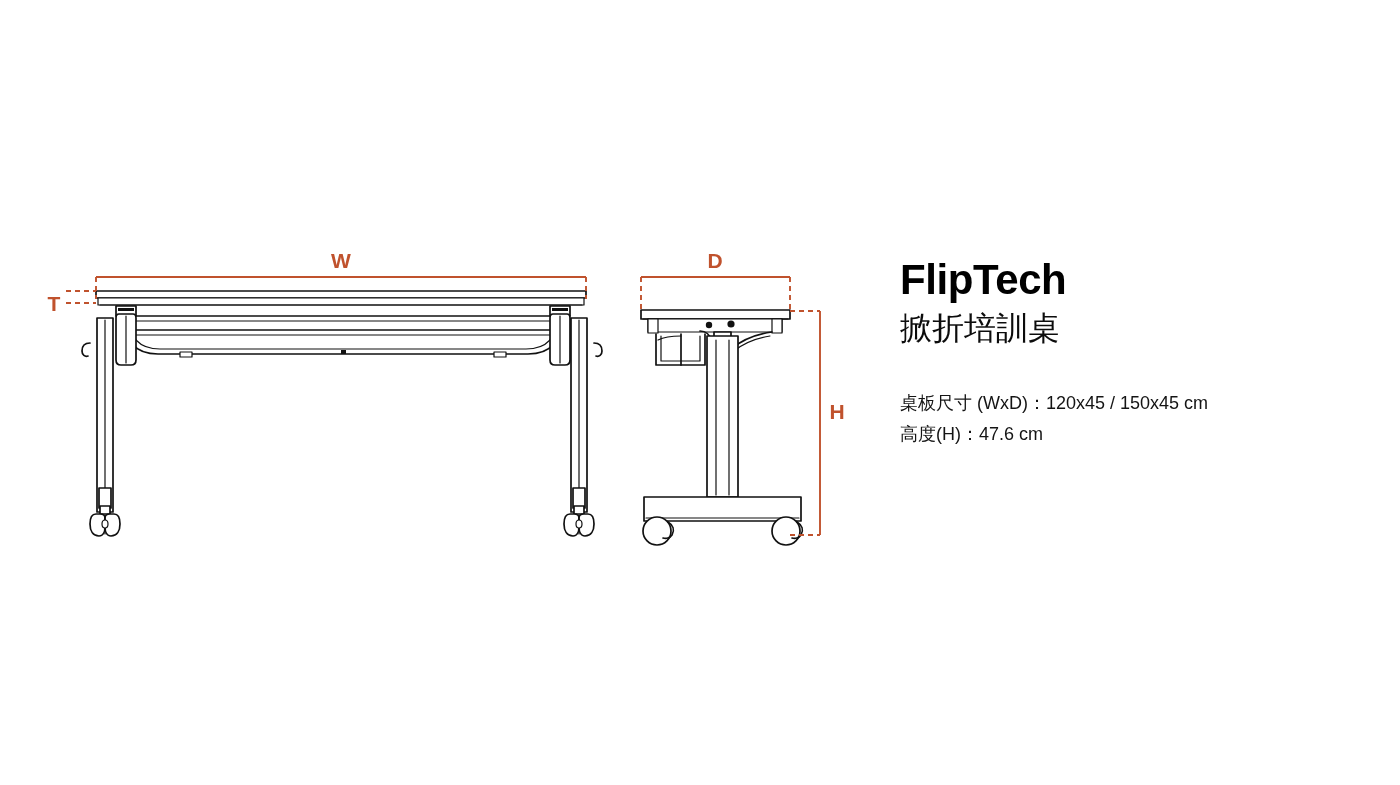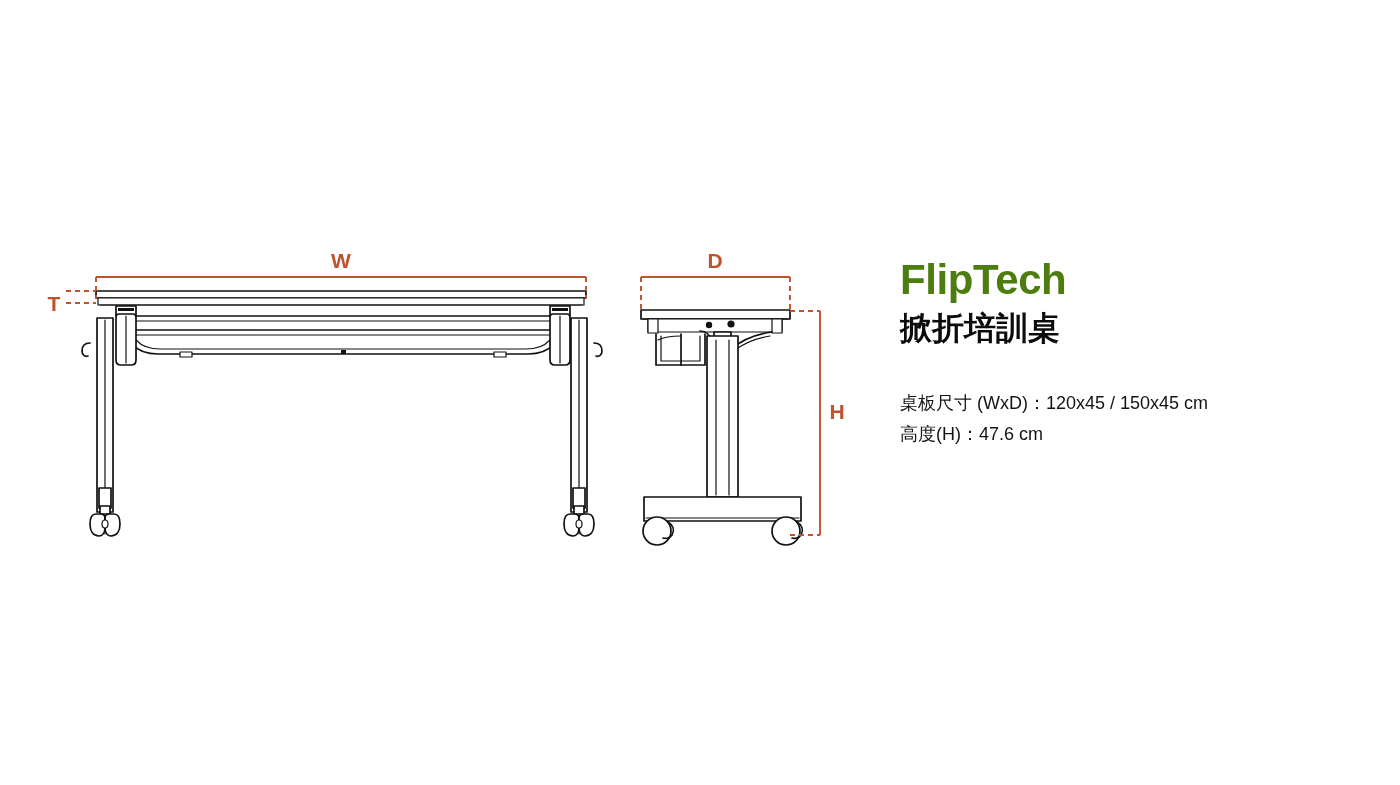--- a/index.html
+++ b/index.html
@@ -32,25 +32,25 @@
     left: 900px;
     top: 258px;
     width: 470px;
   }
   .product-title {
     font-size: 42px;
     font-weight: 700;
     letter-spacing: -0.4px;
     line-height: 1.06;
     margin: 0;
-    color: #4d7c0f;
+    color: #000000;
   }
   .product-subtitle {
     font-size: 32px;
-    font-weight: 700;
+    font-weight: 400;
     line-height: 1.12;
     margin: 8px 0 12px 0;
     color: #0c0c0c;
   }
   .spec-list {
     list-style: none;
     margin: 42px 0 0 0;
     padding: 0;
   }
   .spec-list li {

